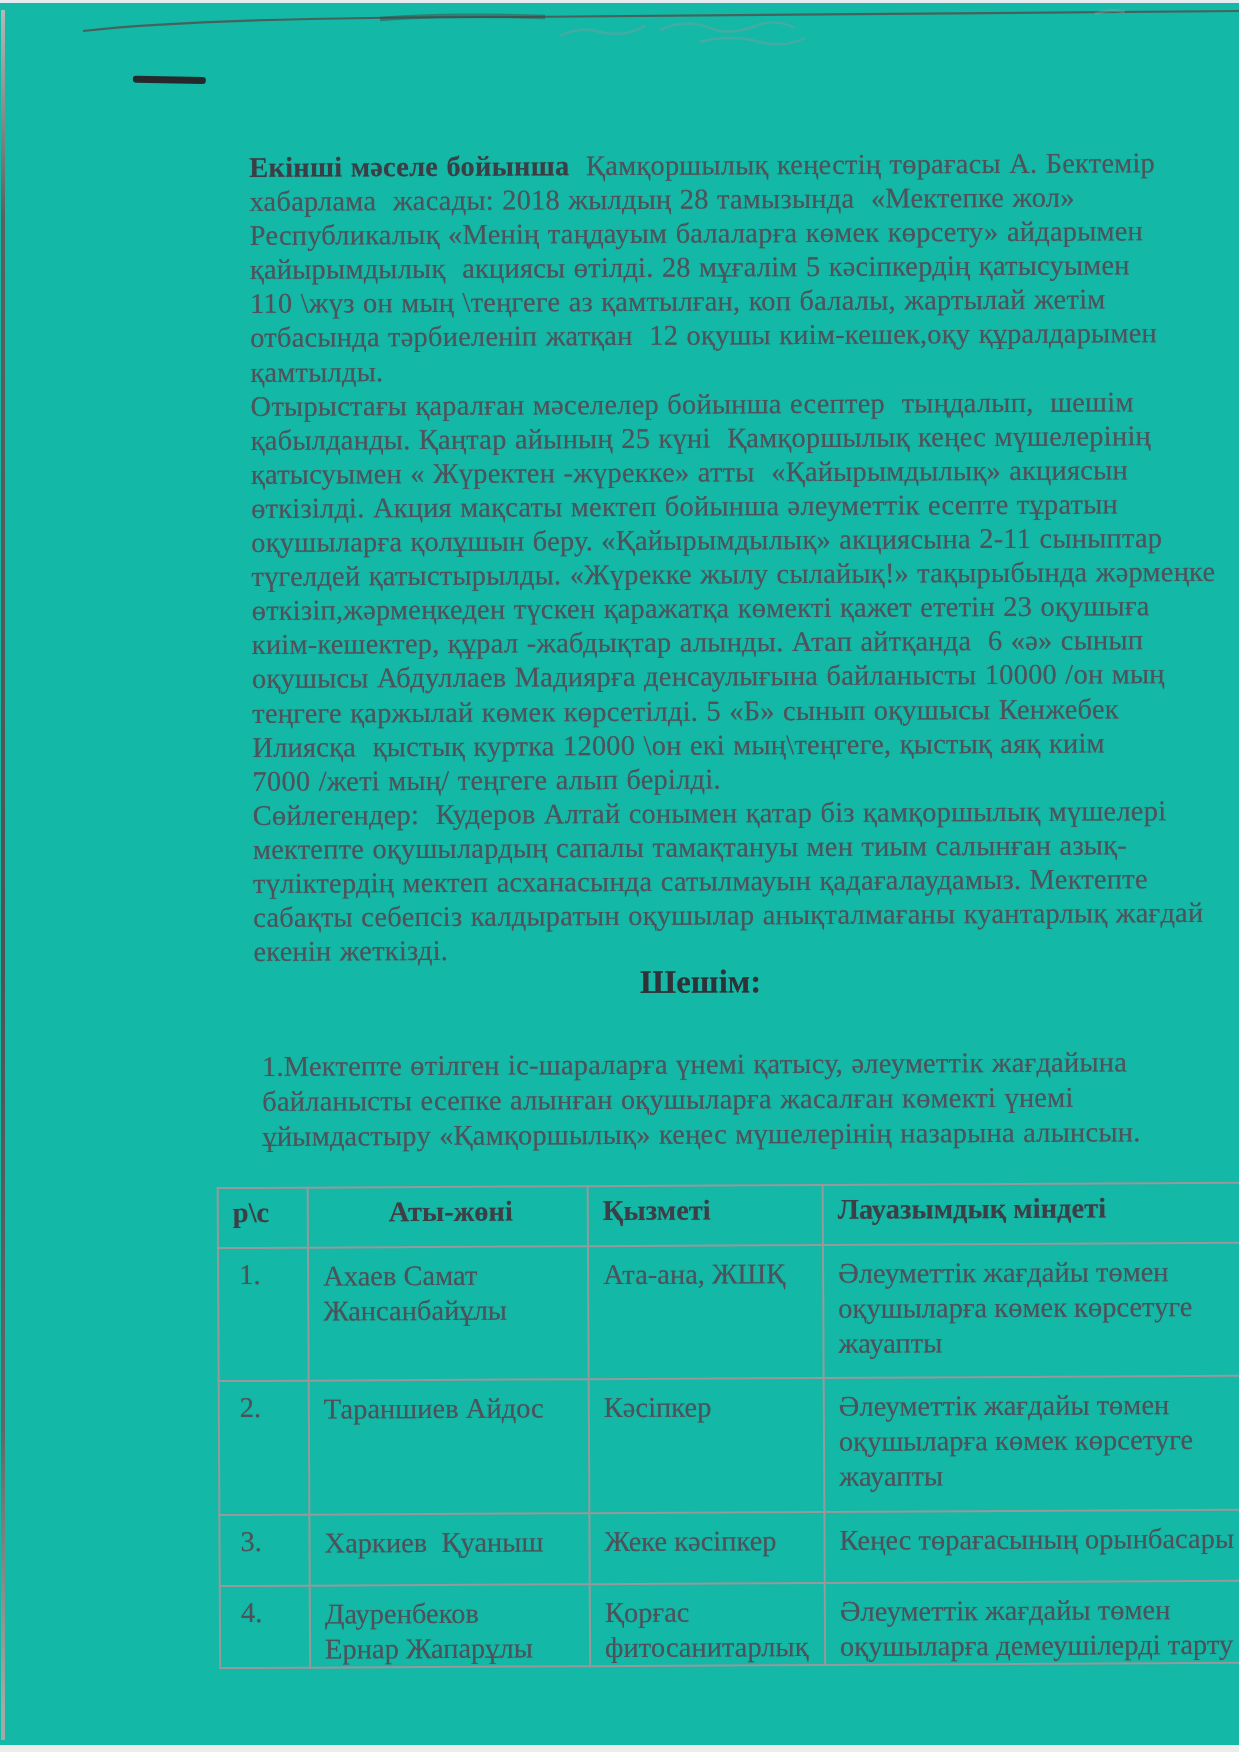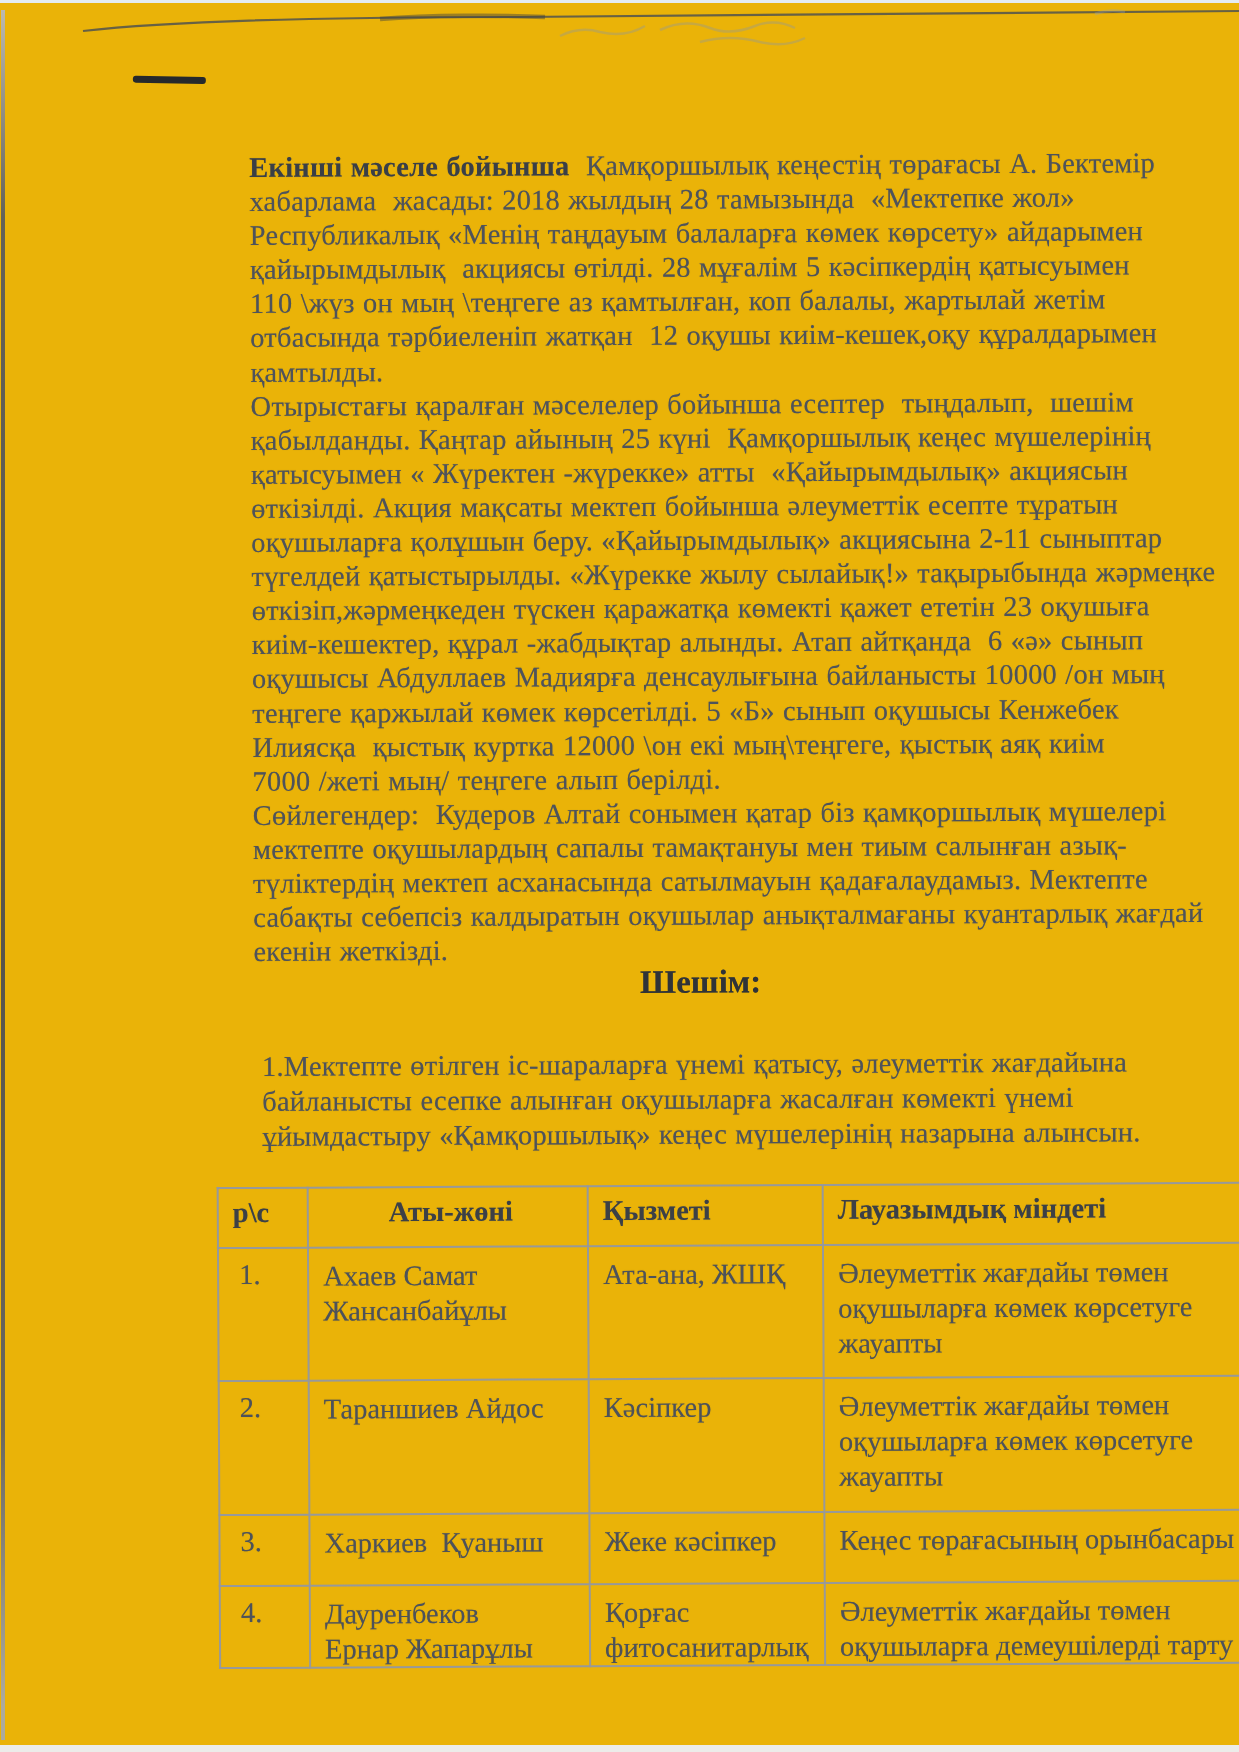--- a/index.html
+++ b/index.html
@@ -1,19 +1,19 @@
 <!DOCTYPE html>
 <html><head>
 <meta charset="utf-8">
 <style>
   html,body { margin:0; padding:0; }
   .page {
     position:relative;
     width:1239px; height:1752px;
-    background:#eab308;
+    background:#14b8a6;
     overflow:hidden;
     font-family:"Liberation Serif", serif;
   }
   .content {
     position:absolute; left:0; top:0; width:1239px; height:1752px;
     transform:rotate(-0.3deg);
     transform-origin:620px 870px;
   }
   
   .edge-top { position:absolute; left:0; top:0; width:1239px; height:3px; background:#e4ecf1; }

